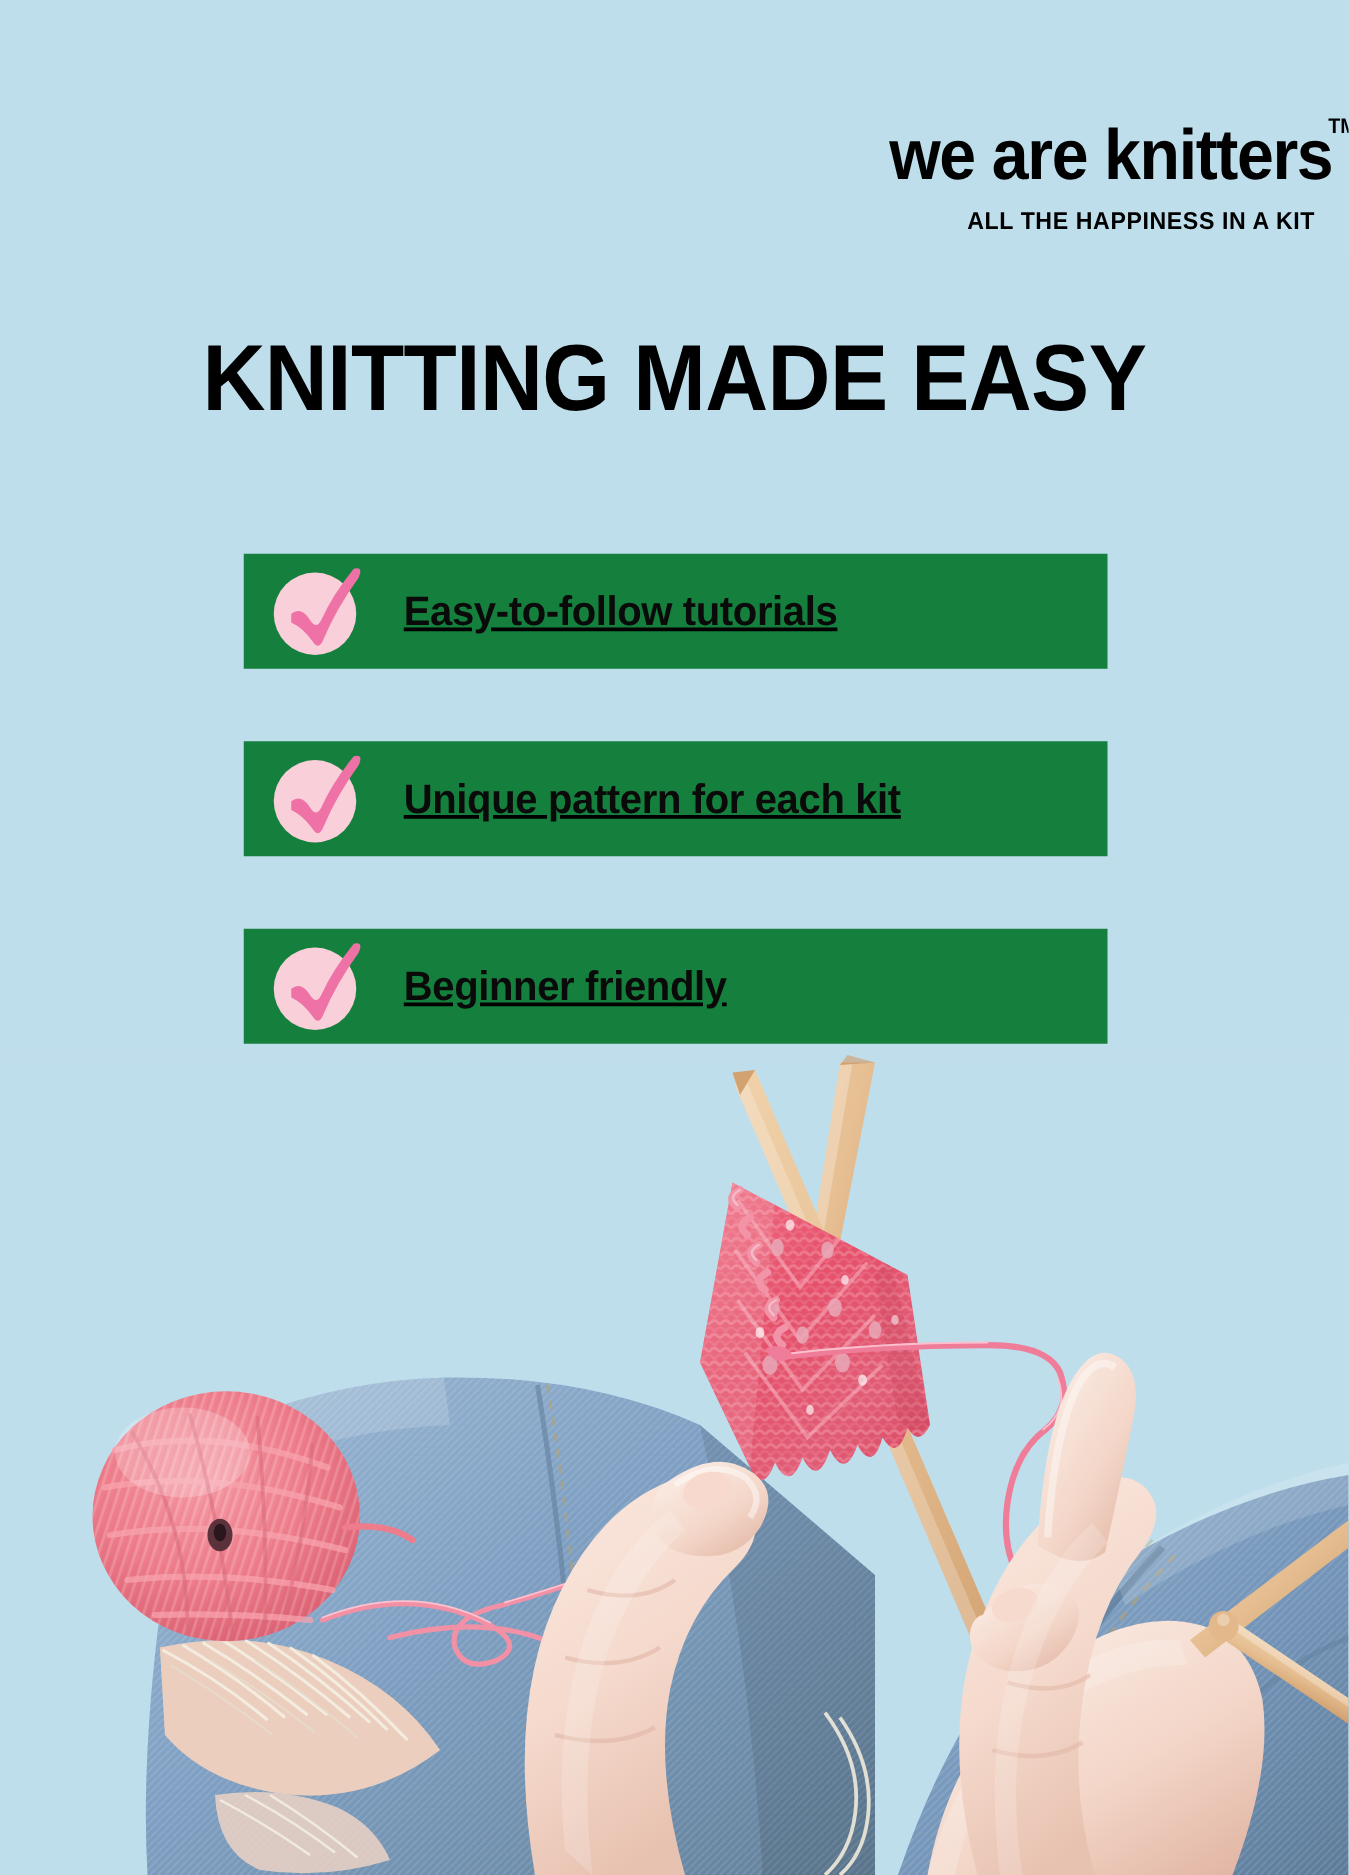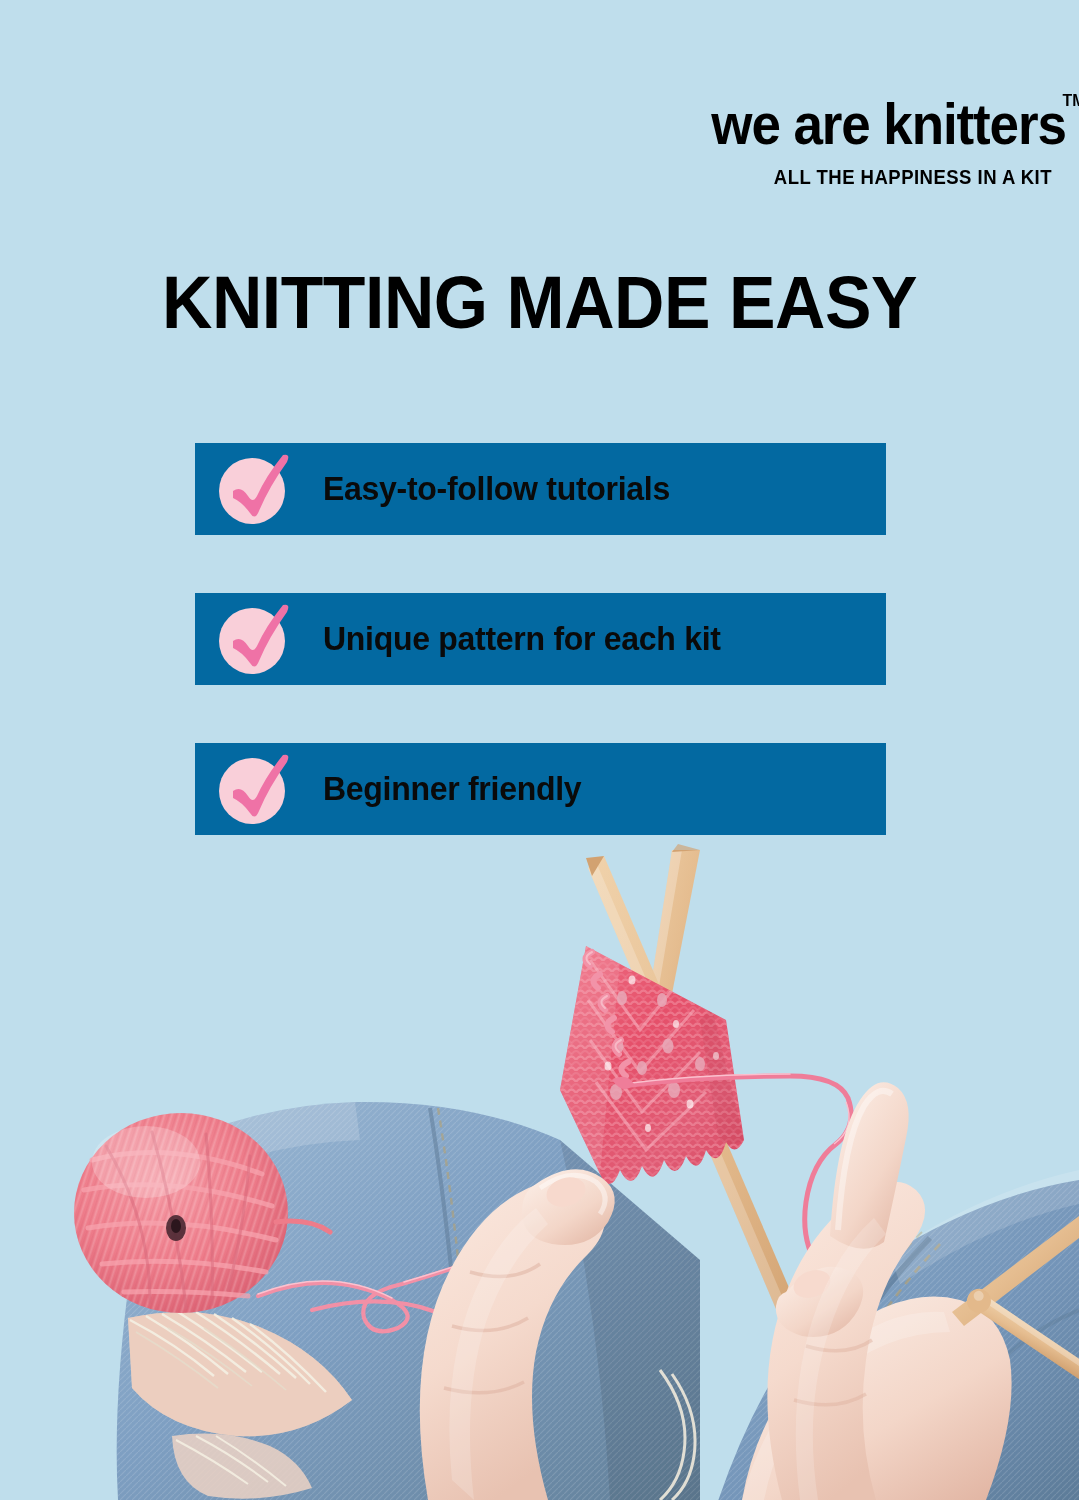--- a/index.html
+++ b/index.html
@@ -76,24 +76,25 @@
   .cards {
     position: absolute;
     left: 195px;
     top: 443px;
     width: 691px;
     z-index: 6;
   }
   .card {
     position: relative;
     height: 92px;
-    background: #0369a1;
+    background: #15803d;
     margin-bottom: 58px;
     display: flex;
     align-items: center;
+    text-decoration: underline;
   }
   .card:last-child { margin-bottom: 0; }
 
   .check-wrap {
     position: relative;
     width: 72px;
     height: 92px;
     flex: 0 0 72px;
     margin-left: 22px;
   }

